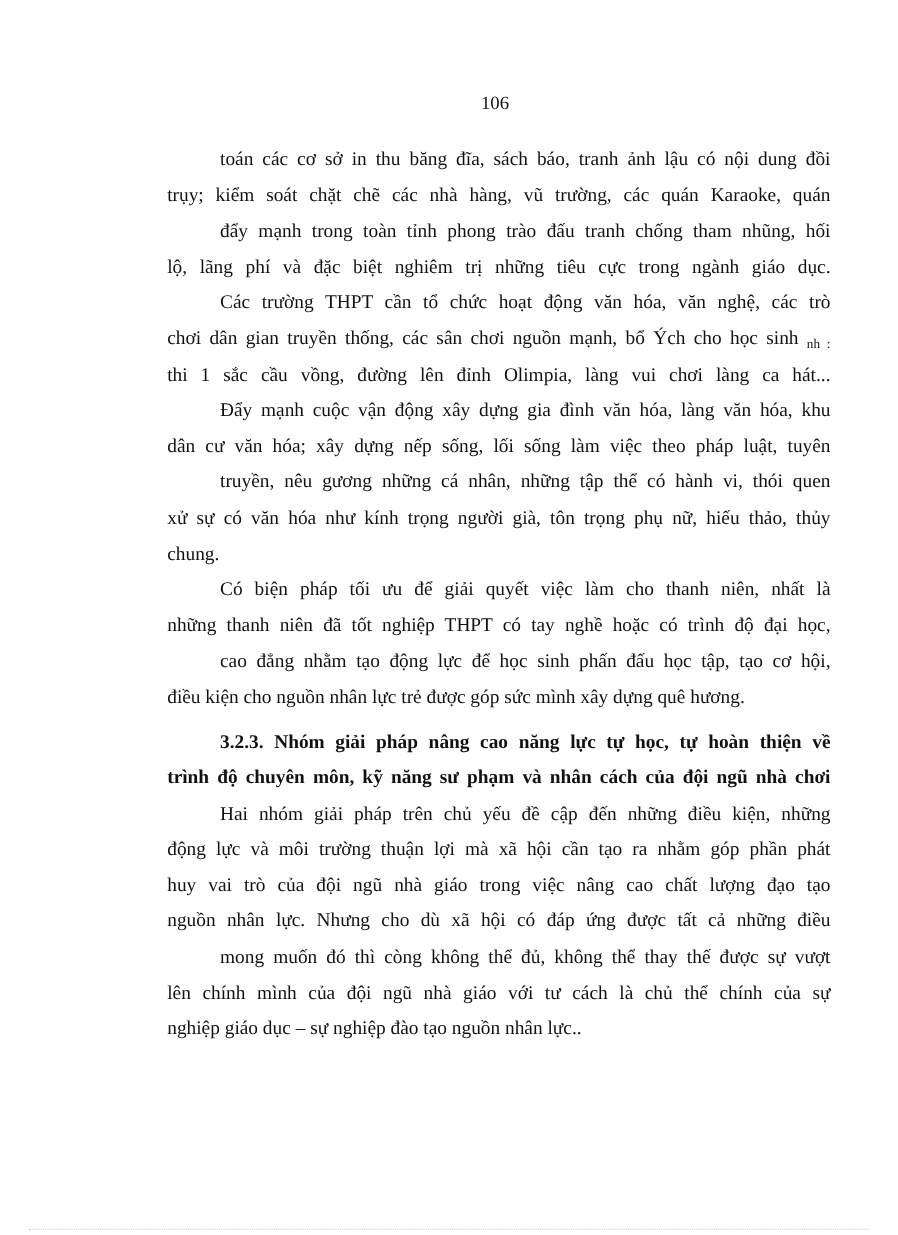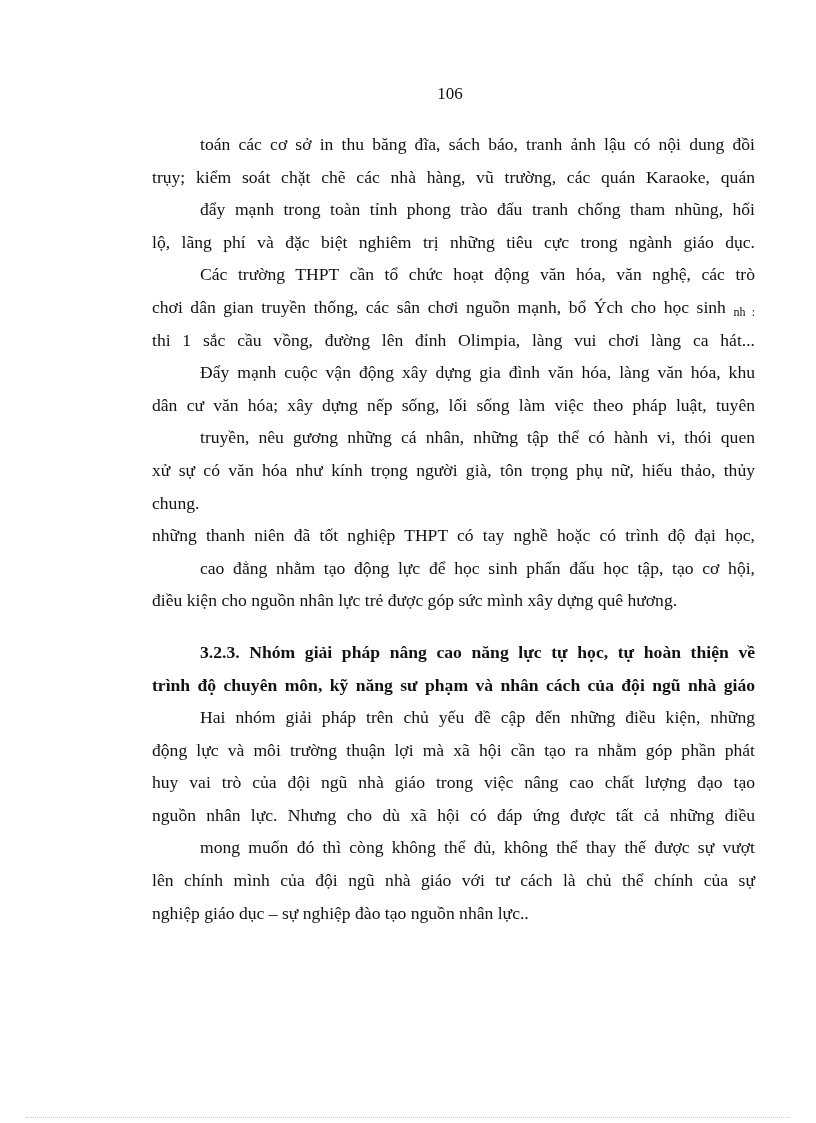--- a/index.html
+++ b/index.html
@@ -78,26 +78,27 @@
     <span class="line indent">Các trường THPT cần tổ chức hoạt động văn hóa, văn nghệ, các trò</span>
     <span class="line"><span>chơi dân gian truyền thống, các sân chơi nguồn mạnh, bổ Ých cho học sinh</span> <span class="sub">nh :</span></span>
     <span class="line">thi 1 sắc cầu vồng, đường lên đỉnh Olimpia, làng vui chơi làng ca hát...</span>
 
     <span class="line indent">Đẩy mạnh cuộc vận động xây dựng gia đình văn hóa, làng văn hóa, khu</span>
     <span class="line">dân cư văn hóa; xây dựng nếp sống, lối sống làm việc theo pháp luật, tuyên</span>
     <span class="line indent">truyền, nêu gương những cá nhân, những tập thể có hành vi, thói quen</span>
     <span class="line">xử sự có văn hóa như kính trọng người già, tôn trọng phụ nữ, hiếu thảo, thủy</span>
     <span class="line last">chung.</span>
 
+    <span class="line indent">Có biện pháp tối ưu để giải quyết việc làm cho thanh niên, nhất là</span>
     <span class="line">những thanh niên đã tốt nghiệp THPT có tay nghề hoặc có trình độ đại học,</span>
     <span class="line indent">cao đẳng nhằm tạo động lực để học sinh phấn đấu học tập, tạo cơ hội,</span>
     <span class="line last">điều kiện cho nguồn nhân lực trẻ được góp sức mình xây dựng quê hương.</span>
 
-    <span class="line indent bold" style="margin-top:19px;">3.2.3. Nhóm giải pháp nâng cao năng lực tự học, tự hoàn thiện về</span>
-    <span class="line bold">trình độ chuyên môn, kỹ năng sư phạm và nhân cách của đội ngũ nhà giáo</span>
+    <span class="line indent bold" style="margin-top:8px;">3.2.3. Nhóm giải pháp nâng cao năng lực tự học, tự hoàn thiện về</span>
+    <span class="line bold">trình độ chuyên môn, kỹ năng sư phạm và nhân cách của đội ngũ nhà chơi</span>
 
     <span class="line indent">Hai nhóm giải pháp trên chủ yếu đề cập đến những điều kiện, những</span>
     <span class="line">động lực và môi trường thuận lợi mà xã hội cần tạo ra nhằm góp phần phát</span>
     <span class="line">huy vai trò của đội ngũ nhà giáo trong việc nâng cao chất lượng đạo tạo</span>
     <span class="line">nguồn nhân lực. Nhưng cho dù xã hội có đáp ứng được tất cả những điều</span>
     <span class="line indent">mong muốn đó thì còng không thể đủ, không thể thay thế được sự vượt</span>
     <span class="line">lên chính mình của đội ngũ nhà giáo với tư cách là chủ thể chính của sự</span>
     <span class="line last">nghiệp giáo dục – sự nghiệp đào tạo nguồn nhân lực..</span>
 
   </div>

